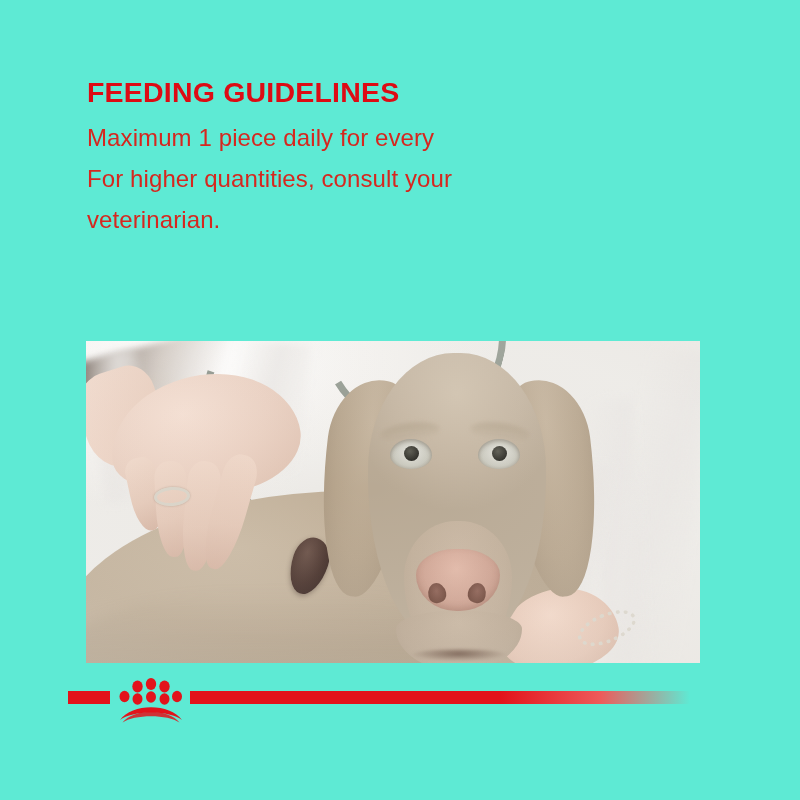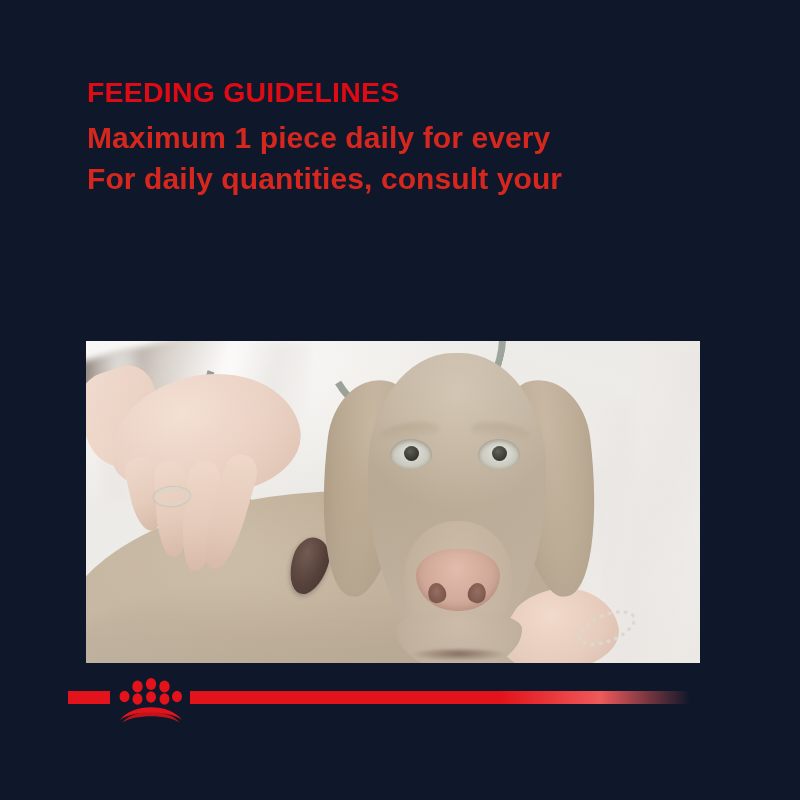--- a/index.html
+++ b/index.html
@@ -12,21 +12,21 @@
     height: 800px;
     position: relative;
     overflow: hidden;
     font-family: "Liberation Sans", sans-serif;
     -webkit-font-smoothing: antialiased;
   }
 
   .page {
     position: absolute;
     inset: 0;
-    background: #0f172a;
+    background: #5eead4;
   }
 
   
   .text-block {
     position: absolute;
     left: 87px;
     top: 78px;
     width: 640px;
   }
 
@@ -39,22 +39,22 @@
     margin: 0 0 9px 0;
     white-space: nowrap;
   }
 
   .body-lines {
     margin: 0;
     padding: 0;
     list-style: none;
   }
   .body-lines li {
-    font-size: 30px;
-    font-weight: 700;
+    font-size: 24px;
+    font-weight: 400;
     color: #D6271F;
     line-height: 41px;
     letter-spacing: 0.1px;
     white-space: nowrap;
   }
 
   
   .photo {
     position: absolute;
     left: 86px;
@@ -359,21 +359,22 @@
 </head>
 <body>
 
 <div class="page">
 
   <div class="text-block">
     <h1 class="headline">FEEDING GUIDELINES</h1>
 
     <ul class="body-lines">
       <li>Maximum 1 piece daily for every</li>
-      <li>For daily quantities, consult your</li>
+      <li>For higher quantities, consult your</li>
+      <li>veterinarian.</li>
     </ul>
   </div>
 
   <div class="photo">
     <div class="photo-inner">
 
       <div class="coat-bg"></div>
       <div class="sleeve-dark"></div>
       <div class="fold f1"></div>
       <div class="fold f2"></div>

